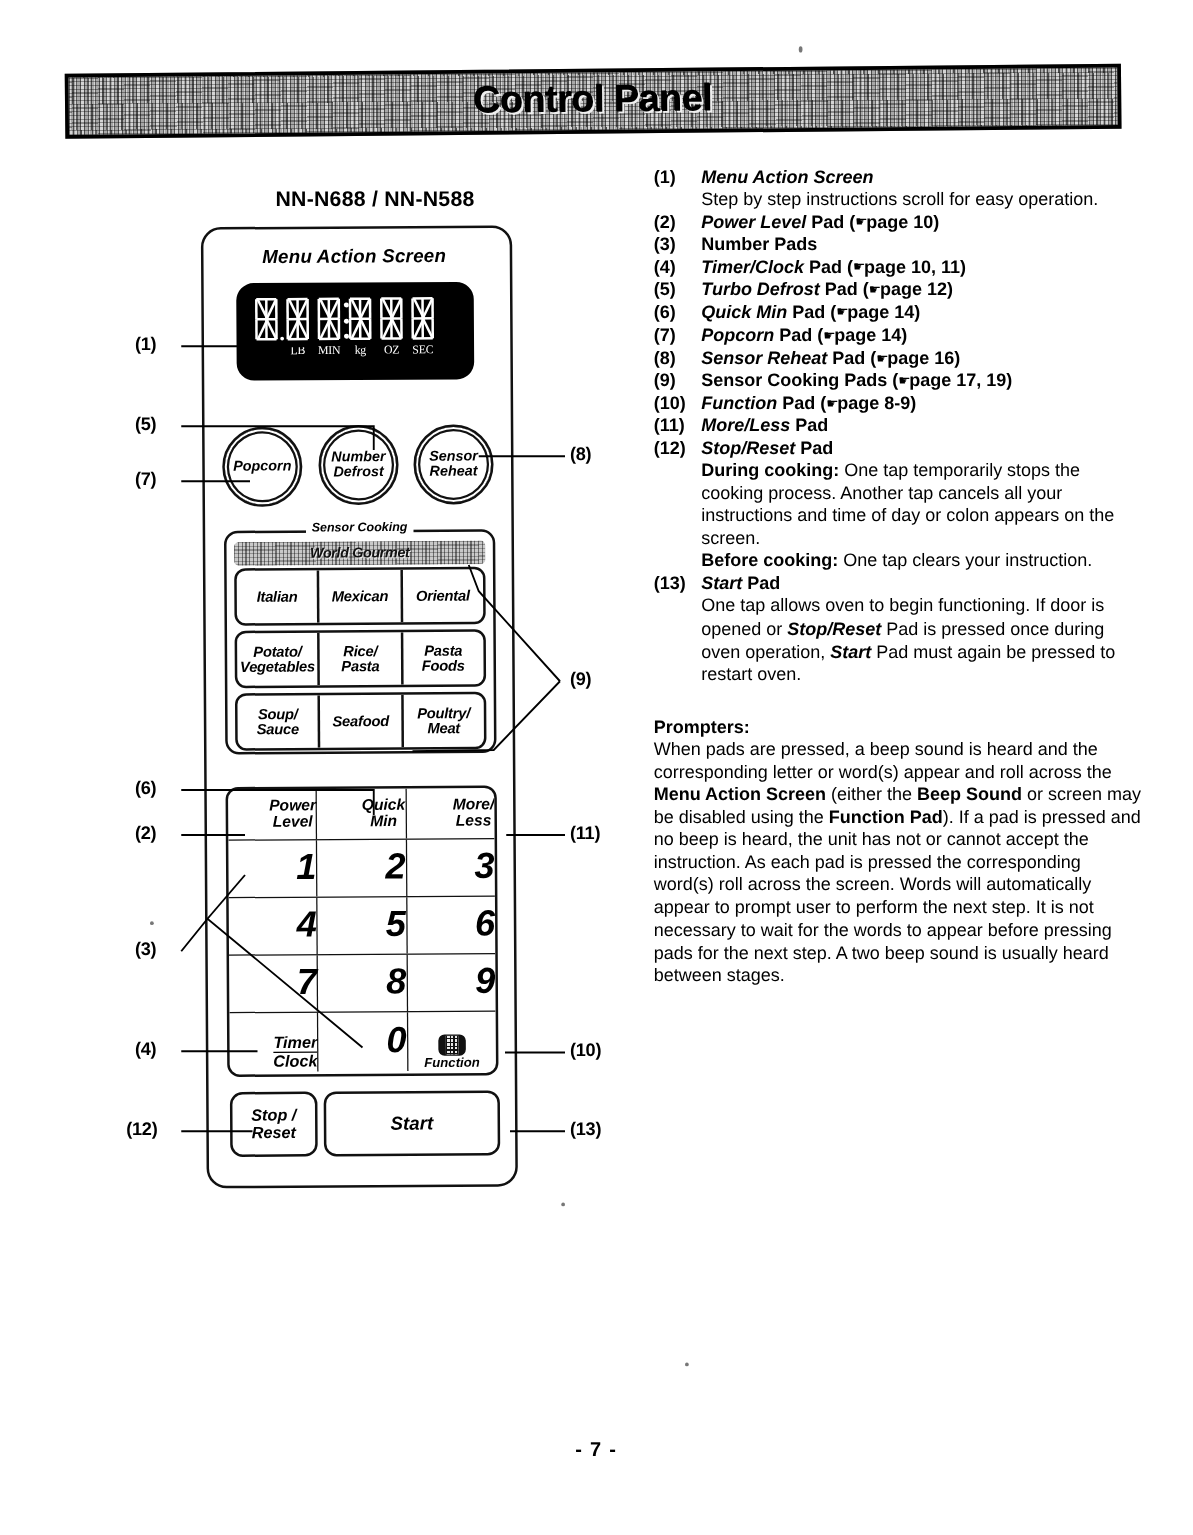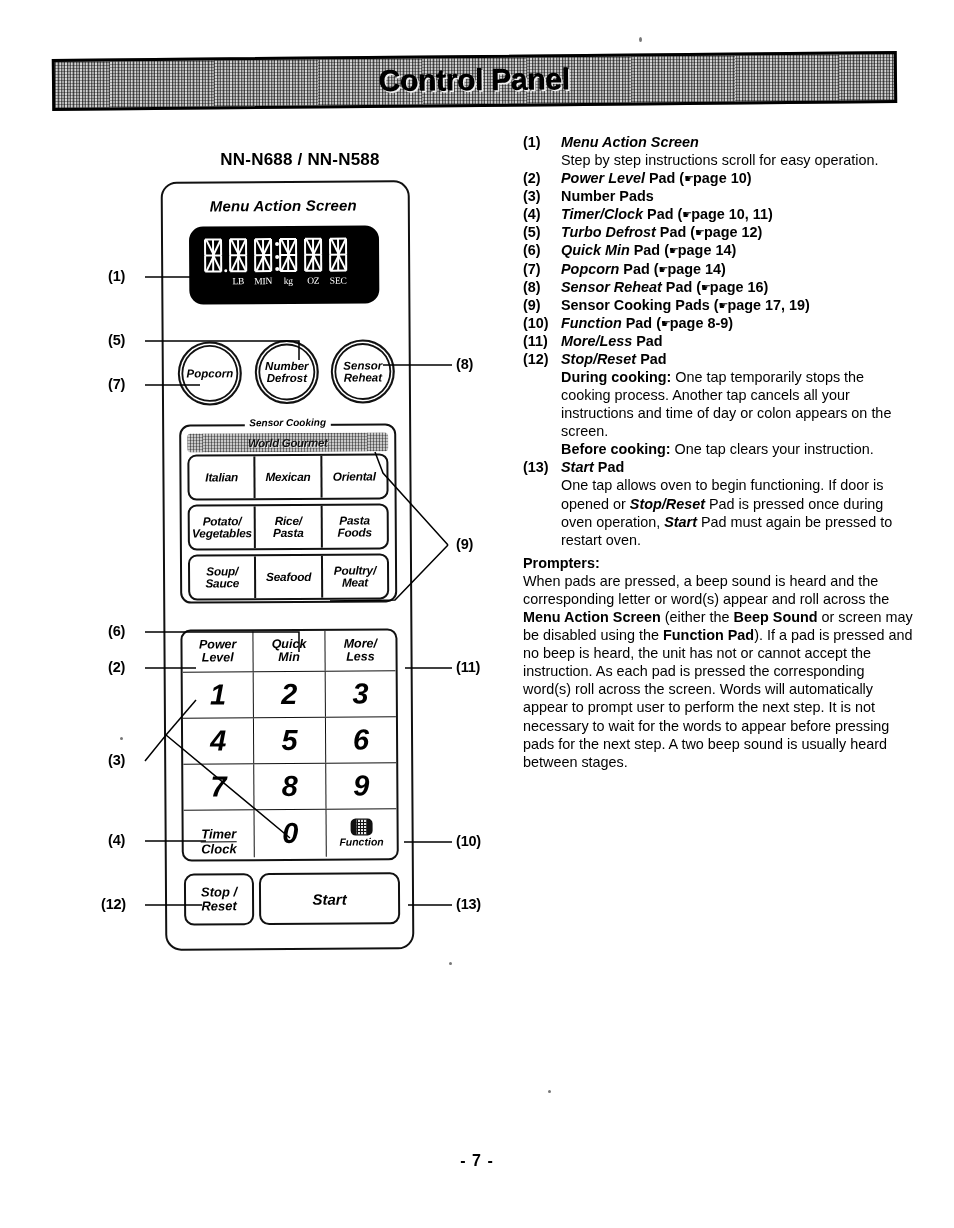--- a/index.html
+++ b/index.html
@@ -304,21 +304,21 @@
     display: flex;
     width: 100%;
     border-bottom: 1.8px solid #111;
   }
   .ctrl-row:last-child { border-bottom: none; }
   .ctrl-cell {
     flex: 1;
     border-right: 1.8px solid #111;
     display: flex;
     align-items: center;
-    justify-content: center;
+    justify-content: flex-end;
     text-align: center;
     font-weight: bold;
     font-style: italic;
     line-height: 1.05;
   }
   .ctrl-cell:last-child { border-right: none; }
   .ctrl-row.top .ctrl-cell { height: 40px; font-size: 12.5px; }
   .ctrl-row.num .ctrl-cell { height: 45px; font-size: 29px; }
   .ctrl-row.last .ctrl-cell { height: 47px; font-size: 13px; }
   .timer-clock { display: inline-block; text-align: center; margin-top: 16px; }
@@ -427,21 +427,21 @@
   .desc { display: block; }
   .desc b { font-weight: bold; }
   .desc i { font-style: italic; font-weight: bold; }
   .ptr {
     font-family: "DejaVu Sans", sans-serif;
     font-size: 11px;
     vertical-align: 1px;
     letter-spacing: -1px;
   }
   .prompters {
-    margin-top: 5px;
+    margin-top: 24px;
   }
   .prompters .ph {
     font-weight: bold;
     display: block;
   }
   .prompters p {
     margin: 0;
   }
   .prompters b { font-weight: bold; }
 

